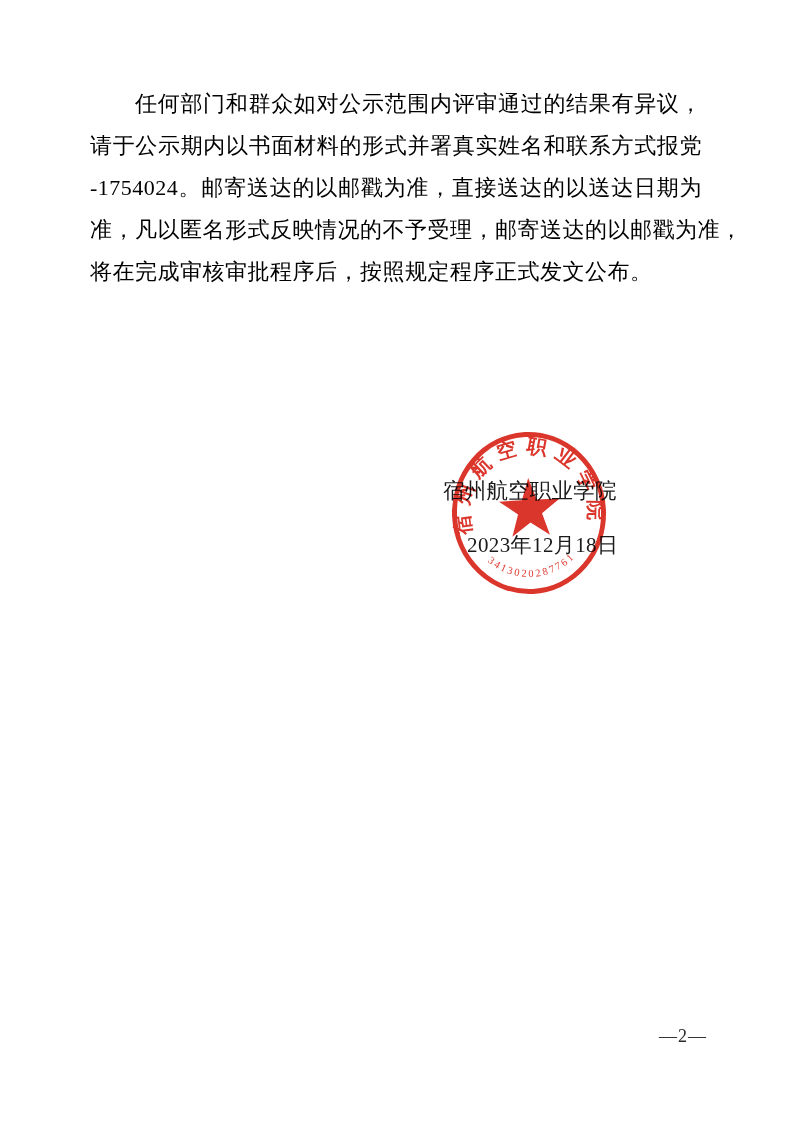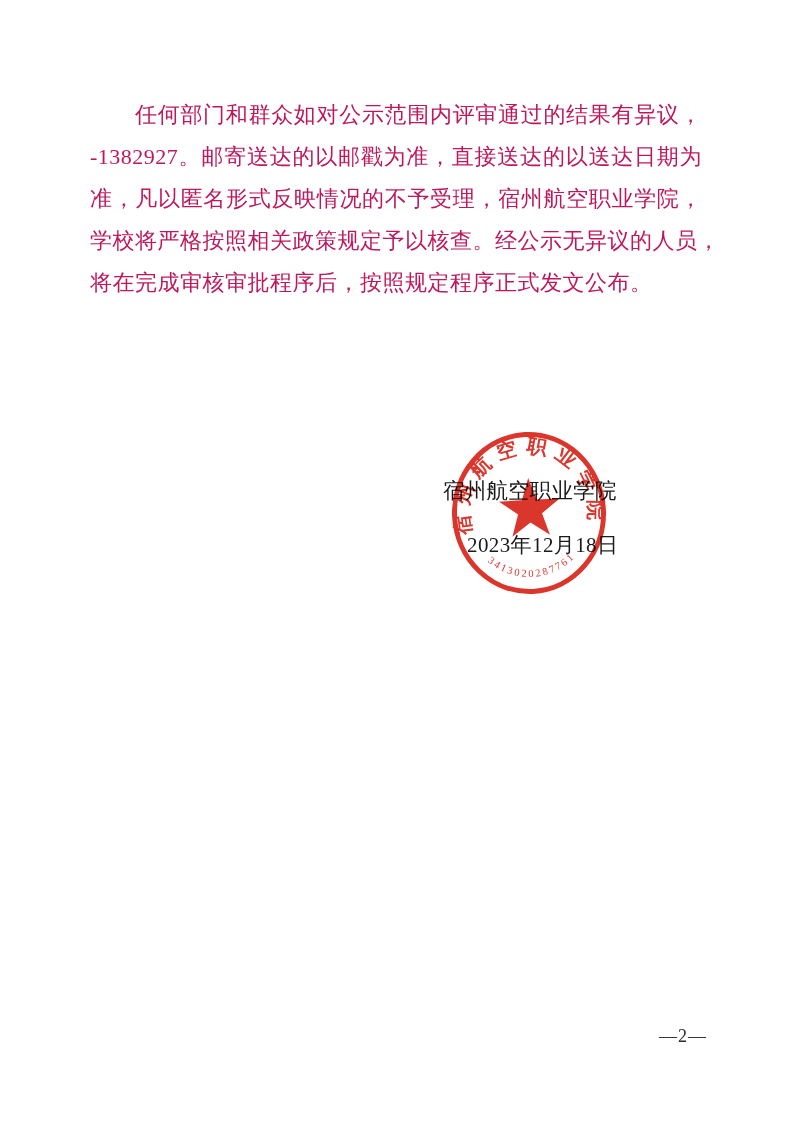--- a/index.html
+++ b/index.html
@@ -11,23 +11,23 @@
     position: relative;
     width: 793px;
     height: 1122px;
     background: #ffffff;
     overflow: hidden;
     font-family: "Liberation Serif", "DejaVu Serif", serif;
   }
   .body-text {
     position: absolute;
     left: 90px;
-    top: 94px;
+    top: 83px;
     width: 612px;
-    color: #be185d;
+    color: #000000;
     font-size: 22px;
   }
   .line {
     line-height: 42px;
     letter-spacing: 0.5px;
     text-align: justify;
     text-align-last: justify;
     white-space: nowrap;
   }
   .line.first {
@@ -75,23 +75,23 @@
     white-space: nowrap;
   }
 </style>
 </head>
 <body>
 
 <div class="page">
 
   <div class="body-text">
     <div class="line first">任何部门和群众如对公示范围内评审通过的结果有异议，</div>
-    <div class="line">-1382927。邮寄送达的以邮戳为准，直接送达的以送达日期为</div>
-    <div class="line">准，凡以匿名形式反映情况的不予受理，宿州航空职业学院，</div>
-    <div class="line">学校将严格按照相关政策规定予以核查。经公示无异议的人员，</div>
+    <div class="line">请于公示期内以书面材料的形式并署真实姓名和联系方式报党</div>
+    <div class="line">-1754024。邮寄送达的以邮戳为准，直接送达的以送达日期为</div>
+    <div class="line">准，凡以匿名形式反映情况的不予受理，邮寄送达的以邮戳为准，</div>
     <div class="line last">将在完成审核审批程序后，按照规定程序正式发文公布。</div>
   </div>
 
   <div class="signature">宿州航空职业学院</div>
   <div class="sign-date">2023年12月18日</div>
 
   <svg class="seal" viewBox="0 0 158 166" xmlns="http://www.w3.org/2000/svg">
     <ellipse cx="79" cy="83" rx="74.5" ry="78.5" fill="none" stroke="#d9261c" stroke-width="5"></ellipse>
     <polygon fill="#d9261c" points="80,48 87.4,69.8 110.4,70.1 92.0,83.9 98.8,105.9 80,92.6 61.2,105.9 68.0,83.9 49.6,70.1 72.6,69.8"></polygon>
     <path id="seal-top-arc" d="M 22.6 103.5 A 60 60 0 1 1 135.4 103.5" fill="none"></path>

